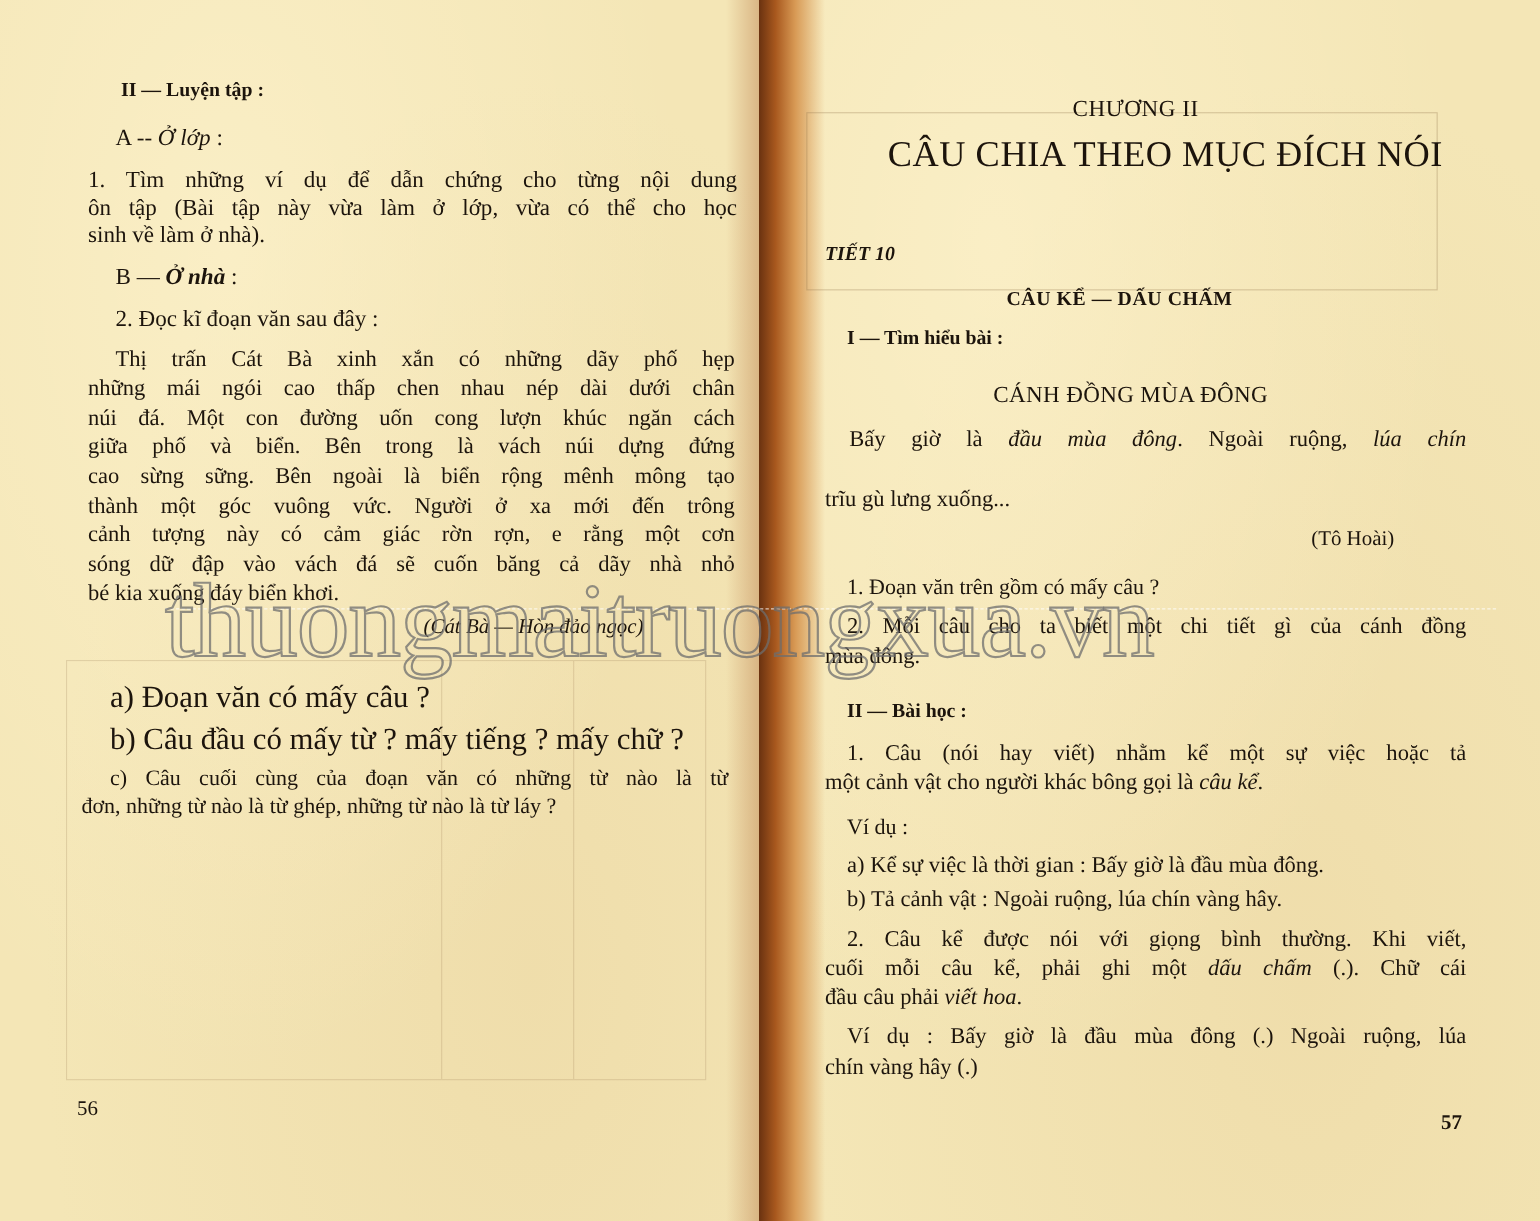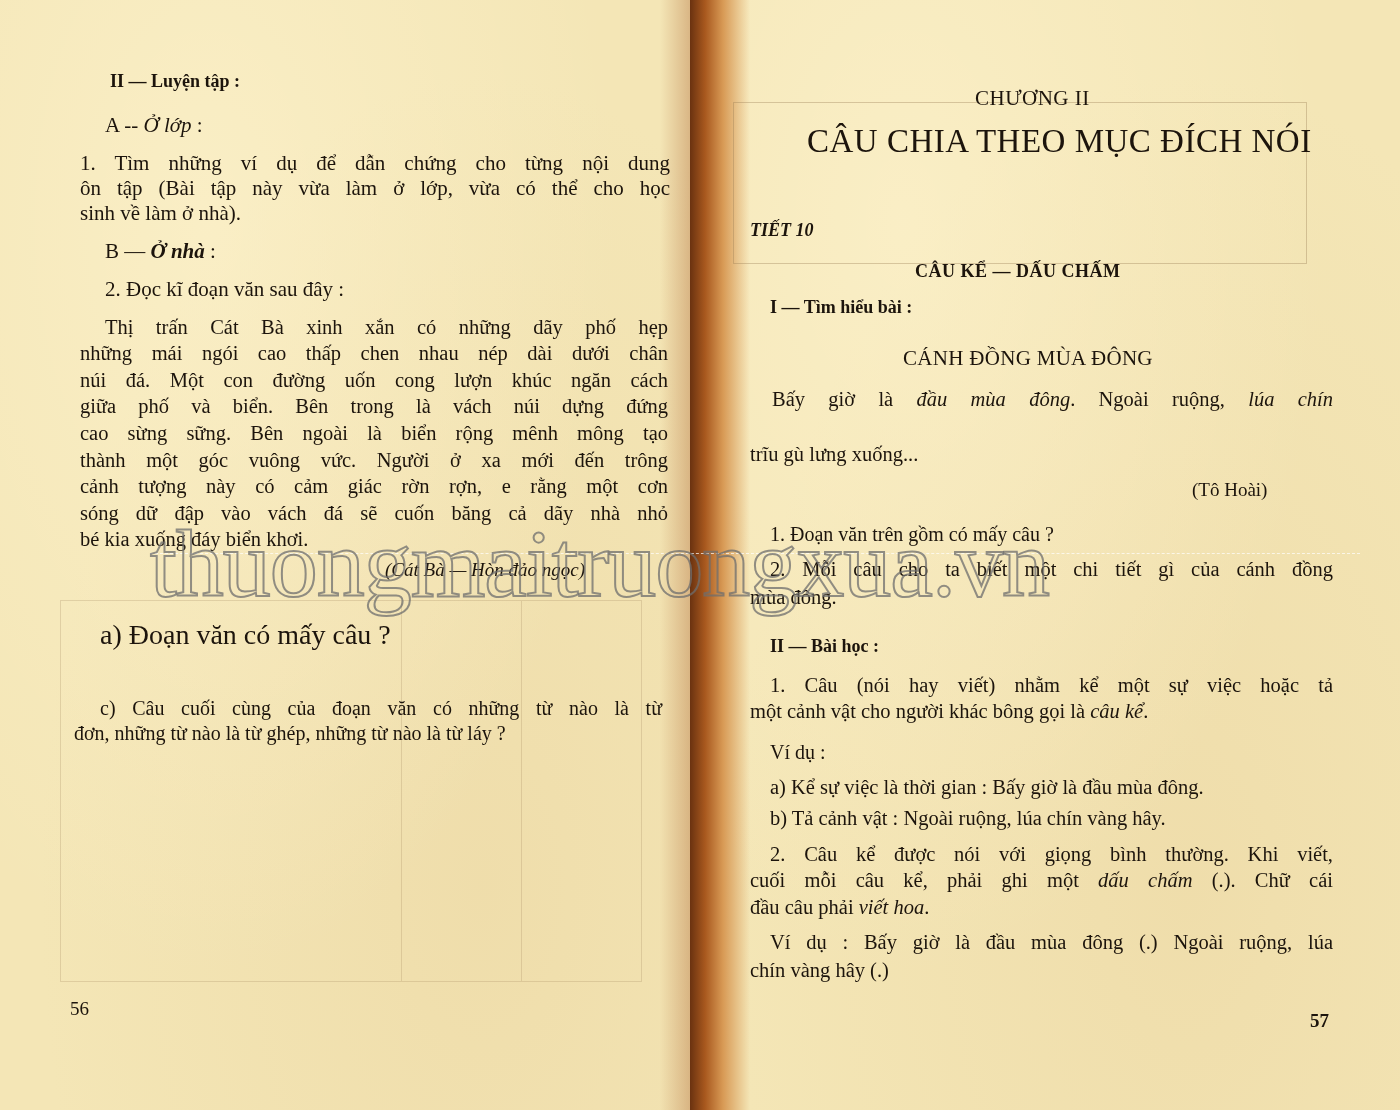--- a/index.html
+++ b/index.html
@@ -117,20 +117,21 @@
   <div class="t l-par just" style="top:393px">giữa phố và biển. Bên trong là vách núi dựng đứng</div>
   <div class="t l-par just" style="top:420px">cao sừng sững. Bên ngoài là biển rộng mênh mông tạo</div>
   <div class="t l-par just" style="top:447px">thành một góc vuông vức. Người ở xa mới đến trông</div>
   <div class="t l-par just" style="top:473px">cảnh tượng này có cảm giác rờn rợn, e rằng một cơn</div>
   <div class="t l-par just" style="top:500px">sóng dữ đập vào vách đá sẽ cuốn băng cả dãy nhà nhỏ</div>
   <div class="t l-par" style="top:526px">bé kia xuống đáy biển khơi.</div>
 
   <div class="t i l-cite">(Cát Bà — Hòn đảo ngọc)</div>
 
   <div class="t l-q" style="top:622px">a) Đoạn văn có mấy câu ?</div>
+  <div class="t l-q" style="top:660px">b) Câu đầu có mấy từ ? mấy tiếng ? mấy chữ ?</div>
   <div class="t l-qc just" style="left:100px;width:562px;top:695px">c) Câu cuối cùng của đoạn văn có những từ nào là từ</div>
   <div class="t" style="left:74px;top:720px;font-size:20px">đơn, những từ nào là từ ghép, những từ nào là từ láy ?</div>
 
   <div class="t l-num">56</div>
 
   <div class="r-title-box"></div>
   <div class="t r-chap">CHƯƠNG II</div>
   <div class="t r-title">CÂU CHIA THEO MỤC ĐÍCH NÓI</div>
   <div class="t b i r-tiet">TIẾT 10</div>
   <div class="t b r-lesson">CÂU KỂ — DẤU CHẤM</div>

